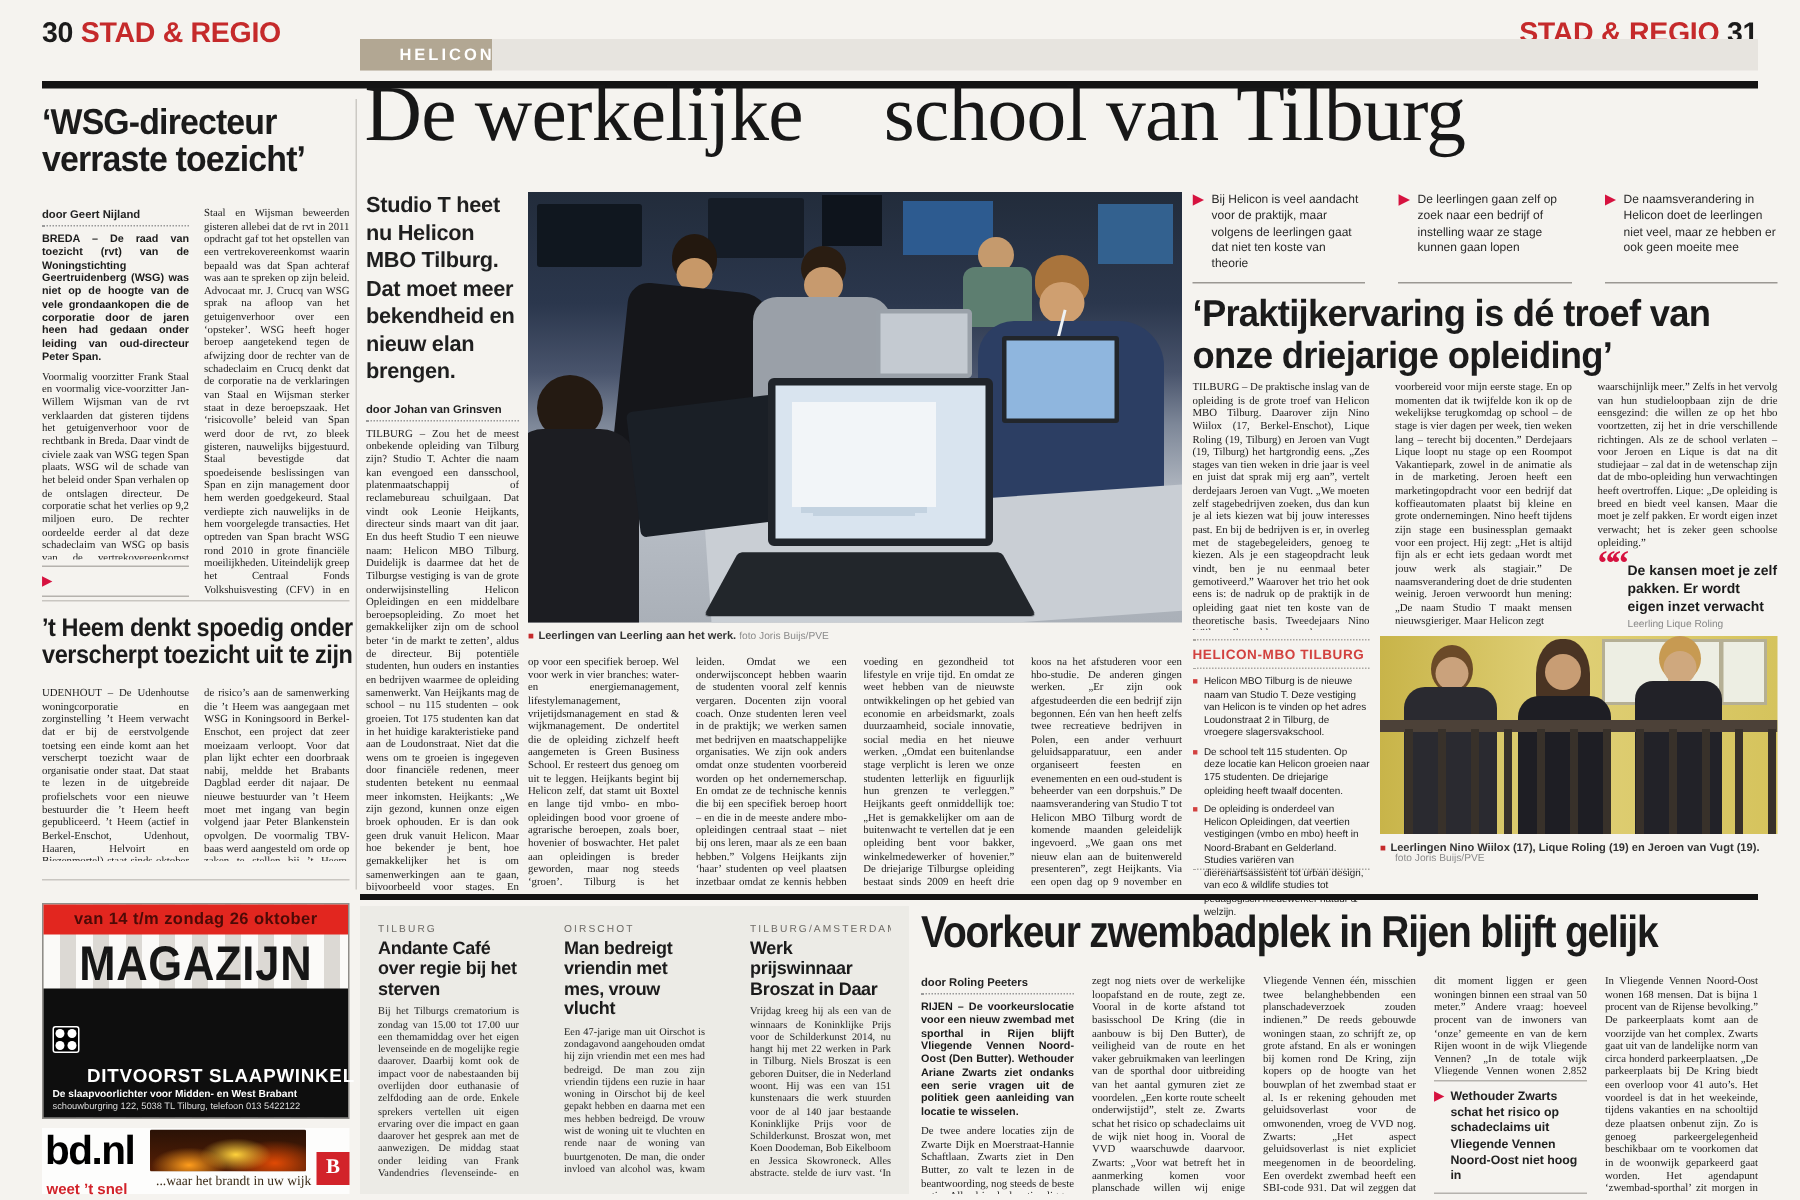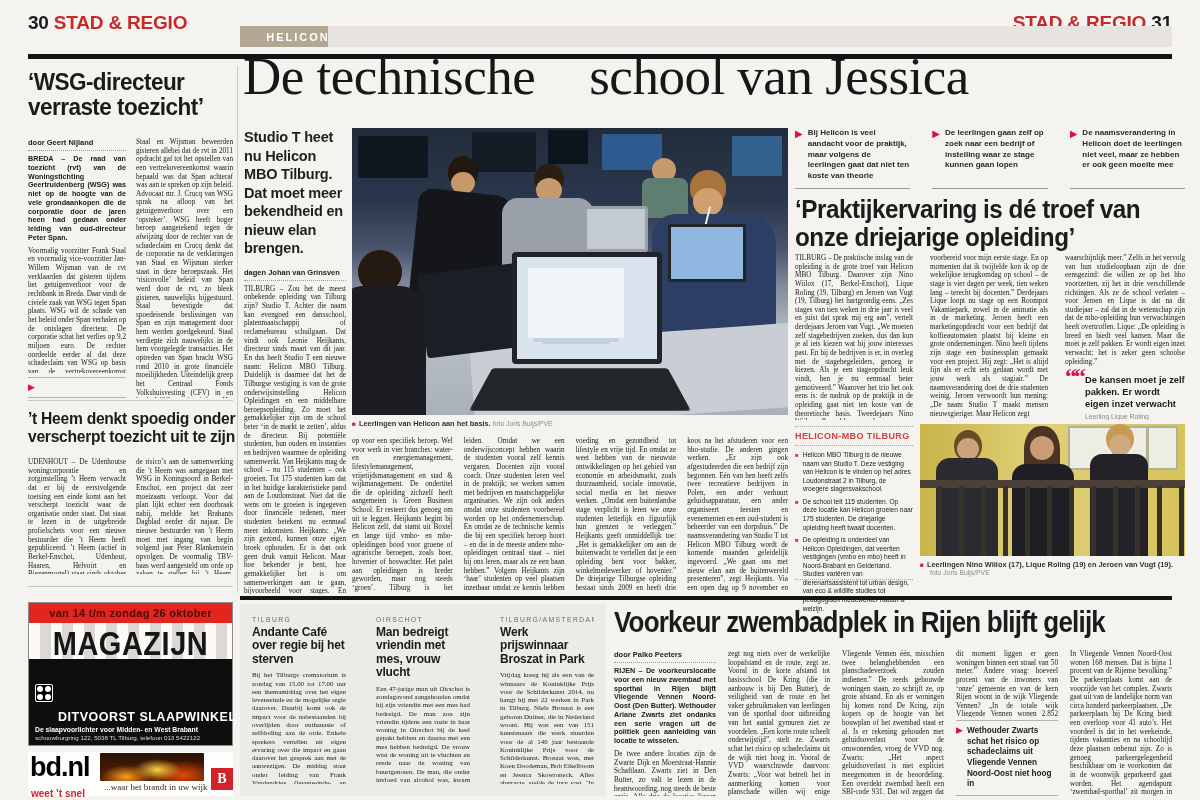--- a/index.html
+++ b/index.html
@@ -87,21 +87,21 @@
   
   .kicker-band { background:#e7e4df; }
   .kicker { background:#b2a793; color:#fff; font-weight:700; font-size:11px; letter-spacing:2px;
             display:flex; align-items:center; justify-content:center;padding-left:28px; }
   .main-hl { font-family:"Liberation Serif",serif; font-size:53px; line-height:1; color:#171717;
              display:flex; gap:54px; white-space:nowrap; letter-spacing:-0.5px; }
   .intro { font-size:14.5px; font-weight:700; line-height:1.28; letter-spacing:-0.2px; color:#1f1f1f; }
 
   .bullet { flex:1; border-bottom:1px solid #9b9893; padding-bottom:6px; display:flex; gap:5px; }
   .bullet .tri { color:#d6123f; font-size:10px; line-height:1.1; flex:none; }
-  .bullet .btext { font-size:8px; font-weight:700; line-height:1.35; color:#2a2a2a; }
+  .bullet .btext { font-size:8px; font-weight:400; line-height:1.35; color:#2a2a2a; }
 
   .r-hl { font-size:25px; font-weight:700; line-height:1.1; letter-spacing:-0.5px; transform:scaleX(0.97); transform-origin:left top;}
 
   .factbox { border-bottom:1px dotted #a9a6a1; }
   .fb-title { color:#d2413f; font-weight:700; font-size:9px; letter-spacing:0.4px;
               border-top:1px dotted #a9a6a1; border-bottom:1px dotted #a9a6a1; padding:4px 0; margin-bottom:5px; }
   .fb-item { display:flex; gap:4px; margin-bottom:4px; }
   .fb-item .sq { color:#d2413f; font-size:6px; line-height:1.4; flex:none; }
   .fb-item .ftext { font-size:6.6px; line-height:1.3; color:#222; }
 
@@ -193,27 +193,27 @@
       <span class="bd-slogan">weet ’t snel</span>
     </div>
     <div class="abs bd-fire" style="left:72px; top:1px; width:104px; height:28px;"></div>
     <div class="abs bd-firetext" style="left:76px; top:30px;">...waar het brandt in uw wijk</div>
     <div class="abs bd-badge" style="right:0; top:16px;">B</div>
   </div>
 
   <div class="abs kicker-band" style="left:240px; top:26px; width:932px; height:21px;"></div>
   <div class="abs kicker" style="left:240px; top:26px; width:88px; height:21px;">HELICON</div>
   <div class="abs main-hl" style="left:243px; top:50px;">
-    <span>De technische</span>
-    <span>school van Jessica</span>
+    <span>De werkelijke</span>
+    <span>school van Tilburg</span>
   </div>
 
   <div class="abs" style="left:244px; top:128px; width:102px; height:466px; display:flex; flex-direction:column;">
     <div class="intro">Studio T heet nu Helicon MBO Tilburg. Dat moet meer bekendheid en nieuw elan brengen.</div>
-    <div class="byline" style="margin-top:10px;">dagen Johan van Grinsven</div>
+    <div class="byline" style="margin-top:10px;">door Johan van Grinsven</div>
     <div class="bodytext" style="flex:1;">TILBURG – Zou het de meest onbekende opleiding van Tilburg zijn? Studio T. Achter die naam kan evengoed een dansschool, platenmaatschappij of reclamebureau schuilgaan. Dat vindt ook Leonie Heijkants, directeur sinds maart van dit jaar. En dus heeft Studio T een nieuwe naam: Helicon MBO Tilburg. Duidelijk is daarmee dat het de Tilburgse vestiging is van de grote onderwijsinstelling Helicon Opleidingen en een middelbare beroepsopleiding. Zo moet het gemakkelijker zijn om de school beter ‘in de markt te zetten’, aldus de directeur. Bij potentiële studenten, hun ouders en instanties en bedrijven waarmee de opleiding samenwerkt. Van Heijkants mag de school – nu 115 studenten – ook groeien. Tot 175 studenten kan dat in het huidige karakteristieke pand aan de Loudonstraat. Niet dat die wens om te groeien is ingegeven door financiële redenen, meer studenten betekent nu eenmaal meer inkomsten. Heijkants: „We zijn gezond, kunnen onze eigen broek ophouden. Er is dan ook geen druk vanuit Helicon. Maar hoe bekender je bent, hoe gemakkelijker het is om samenwerkingen aan te gaan, bijvoorbeeld voor stages. En daarbij zijn we trots op wat we hier doen. Dat willen we delen.” Een makkie is het werk van Heijkants door de naamwijziging niet meteen geworden, want ondanks dat de school een beroepsopleiding (mbo) is, leidt ze niet</div>
   </div>
 
   <div class="photo ph1" style="left:352px; top:128px; width:436px; height:287px;">
     <div style="left:6px; top:8px; width:70px; height:42px; background:#10171f; border-radius:2px;"></div>
     <div style="left:120px; top:4px; width:64px; height:40px; background:#151c26; border-radius:2px;"></div>
     <div style="left:250px; top:6px; width:60px; height:36px; background:#2d5b90;"></div>
     <div style="left:380px; top:8px; width:50px; height:40px; background:#33618f;"></div>
     <div style="left:196px; top:2px; width:40px; height:34px; background:#0e141c;"></div>
 
@@ -241,21 +241,21 @@
     <div style="left:232px; top:78px; width:64px; height:46px; background:#c4cad1; border:3px solid #9aa1a9; border-radius:3px;"></div>
     <div style="left:316px; top:96px; width:78px; height:58px; background:#8fb6de; border:3px solid #22262b; border-radius:2px;"></div>
 
     <div style="left:70px; top:140px; width:110px; height:84px; background:#1a1f26; transform:rotate(-7deg); border-radius:4px;"></div>
 
     <div style="left:160px; top:124px; width:150px; height:112px; background:#d9e4ef; border:5px solid #20242a; border-radius:4px;"></div>
     <div style="left:176px; top:140px; width:96px; height:70px; background:#f2f5f8; box-shadow:0 10px 0 -6px #c3d2e0, 0 20px 0 -14px #c3d2e0;"></div>
     <div style="left:130px; top:236px; width:196px; height:46px; background:#22262b; transform:perspective(80px) rotateX(24deg); border-radius:3px;"></div>
   </div>
   <div class="abs caption" style="left:352px; top:419px; width:436px;">
-    <span class="sq">■</span><b>Leerlingen van Helicon aan het basis.</b>
+    <span class="sq">■</span><b>Leerlingen van Leerling aan het werk.</b>
     <span class="credit">foto Joris Buijs/PVE</span>
   </div>
 
   <div class="abs colset" style="left:352px; top:437px; width:436px; height:156px; gap:11px;">
     <div class="bodytext" style="flex:1;">op voor een specifiek beroep. Wel voor werk in vier branches: water- en energiemanagement, lifestylemanagement, vrijetijdsmanagement en stad &amp; wijkmanagement. De ondertitel die de opleiding zichzelf heeft aangemeten is Green Business School. Er resteert dus genoeg om uit te leggen. Heijkants begint bij Helicon zelf, dat stamt uit Boxtel en lange tijd vmbo- en mbo-opleidingen bood voor groene of agrarische beroepen, zoals boer, hovenier of boswachter. Het palet aan opleidingen is breder geworden, maar nog steeds ‘groen’. Tilburg is het buitenbeentje van Helicon. Heijkants: „Omdat we niet voor specifieke beroepen op-</div>
     <div class="bodytext" style="flex:1;">leiden. Omdat we een onderwijsconcept hebben waarin de studenten vooral zelf kennis vergaren. Docenten zijn vooral coach. Onze studenten leren veel in de praktijk; we werken samen met bedrijven en maatschappelijke organisaties. We zijn ook anders omdat onze studenten voorbereid worden op het ondernemerschap. En omdat ze de technische kennis die bij een specifiek beroep hoort – en die in de meeste andere mbo-opleidingen centraal staat – niet bij ons leren, maar als ze een baan hebben.” Volgens Heijkants zijn ‘haar’ studenten op veel plaatsen inzetbaar omdat ze kennis hebben van veel zaken, van milieu, water, energie,</div>
     <div class="bodytext" style="flex:1;">voeding en gezondheid tot lifestyle en vrije tijd. En omdat ze weet hebben van de nieuwste ontwikkelingen op het gebied van economie en arbeidsmarkt, zoals duurzaamheid, sociale innovatie, social media en het nieuwe werken. „Omdat een buitenlandse stage verplicht is leren we onze studenten letterlijk en figuurlijk hun grenzen te verleggen.” Heijkants geeft onmiddellijk toe: „Het is gemakkelijker om aan de buitenwacht te vertellen dat je een opleiding bent voor bakker, winkelmedewerker of hovenier.” De driejarige Tilburgse opleiding bestaat sinds 2009 en heeft drie lichtingen afgestudeerden afgeleverd. Bijna 80 procent van hen</div>
     <div class="bodytext" style="flex:1;">koos na het afstuderen voor een hbo-studie. De anderen gingen werken. „Er zijn ook afgestudeerden die een bedrijf zijn begonnen. Eén van hen heeft zelfs twee recreatieve bedrijven in Polen, een ander verhuurt geluidsapparatuur, een ander organiseert feesten en evenementen en een oud-student is beheerder van een dorpshuis.” De naamsverandering van Studio T tot Helicon MBO Tilburg wordt de komende maanden geleidelijk ingevoerd. „We gaan ons met nieuw elan aan de buitenwereld presenteren”, zegt Heijkants. Via een open dag op 9 november en een bijeenkomst voor het lokale en regionale bedrijfsleven.</div>
   </div>
 
@@ -338,29 +338,29 @@
       <div class="brief-hl">Andante Café over regie bij het sterven</div>
       <div class="bodytext" style="flex:1; font-size:6.9px;">Bij het Tilburgs crematorium is zondag van 15.00 tot 17.00 uur een themamiddag over het eigen levenseinde en de mogelijke regie daarover. Daarbij komt ook de impact voor de nabestaanden bij overlijden door euthanasie of zelfdoding aan de orde. Enkele sprekers vertellen uit eigen ervaring over die impact en gaan daarover het gesprek aan met de aanwezigen. De middag staat onder leiding van Frank Vandendries (levenseinde- en uitvaartbegeleider) en wordt gehouden in zaal Andante. De bijeenkomst is gratis bij te wonen.</div>
     </div>
     <div style="flex:1; display:flex; flex-direction:column;">
       <div class="brief-kicker">OIRSCHOT</div>
       <div class="brief-hl">Man bedreigt vriendin met mes, vrouw vlucht</div>
       <div class="bodytext" style="flex:1; font-size:6.9px;">Een 47-jarige man uit Oirschot is zondagavond aangehouden omdat hij zijn vriendin met een mes had bedreigd. De man zou zijn vriendin tijdens een ruzie in haar woning in Oirschot bij de keel gepakt hebben en daarna met een mes hebben bedreigd. De vrouw wist de woning uit te vluchten en rende naar de woning van buurtgenoten. De man, die onder invloed van alcohol was, kwam haar achterna en probeerde het huis binnen te komen. Met hulp van bewoners wist de vrouw dat te voorkomen. De politie kon de man in de woning van de vrouw aanhouden.</div>
     </div>
     <div style="flex:1; display:flex; flex-direction:column;">
       <div class="brief-kicker">TILBURG/AMSTERDAM</div>
-      <div class="brief-hl">Werk prijswinnaar Broszat in Park</div>
+      <div class="brief-hl">Werk prijswinnaar Broszat in Daar</div>
       <div class="bodytext" style="flex:1; font-size:6.9px;">Vrijdag kreeg hij als een van de winnaars de Koninklijke Prijs voor de Schilderkunst 2014, nu hangt hij met 22 werken in Park in Tilburg. Niels Broszat is een geboren Duitser, die in Nederland woont. Hij was een van 151 kunstenaars die werk stuurden voor de al 140 jaar bestaande Koninklijke Prijs voor de Schilderkunst. Broszat won, met Koen Doodeman, Bob Eikelboom en Jessica Skowroneck. Alles abstracte, stelde de jury vast. ‘In het werk van Broszat zit wel een voorstelling, maar de grondgedachte is abstract.’</div>
     </div>
   </div>
 
   <div class="abs zw-hl" style="left:614px; top:604px; width:560px;">Voorkeur zwembadplek in Rijen blijft gelijk</div>
   <div class="abs colset" style="left:614px; top:650px; width:558px; height:146px; gap:12px;">
     <div style="flex:1; display:flex; flex-direction:column;">
-      <div class="byline">door Palko Peeters</div>
+      <div class="byline">door Roling Peeters</div>
       <div class="lead">RIJEN – De voorkeurslocatie voor een nieuw zwembad met sporthal in Rijen blijft Vliegende Vennen Noord-Oost (Den Butter). Wethouder Ariane Zwarts ziet ondanks een serie vragen uit de politiek geen aanleiding van locatie te wisselen.</div>
       <div class="bodytext" style="flex:1;">De twee andere locaties zijn de Zwarte Dijk en Moerstraat-Hannie Schaftlaan. Zwarts ziet in Den Butter, zo valt te lezen in de beantwoording, nog steeds de beste optie. Alle drie de locaties liggen binnen de wettelijke norm van 1.000 meter afstand van een school, maar dat</div>
     </div>
     <div class="bodytext" style="flex:1;">zegt nog niets over de werkelijke loopafstand en de route, zegt ze. Vooral in de korte afstand tot basisschool De Kring (die in aanbouw is bij Den Butter), de veiligheid van de route en het vaker gebruikmaken van leerlingen van de sporthal door uitbreiding van het aantal gymuren ziet ze voordelen. „Een korte route scheelt onderwijstijd”, stelt ze. Zwarts schat het risico op schadeclaims uit de wijk niet hoog in. Vooral de VVD waarschuwde daarvoor. Zwarts: „Voor wat betreft het in aanmerking komen voor planschade willen wij enige voorzichtigheid betrachten, maar onze inschatting is dat voor de locatie</div>
     <div class="bodytext" style="flex:1;">Vliegende Vennen één, misschien twee belanghebbenden een planschadeverzoek zouden indienen.” De reeds gebouwde woningen staan, zo schrijft ze, op grote afstand. En als er woningen bij komen rond De Kring, zijn kopers op de hoogte van het bouwplan of het zwembad staat er al. Is er rekening gehouden met geluidsoverlast voor de omwonenden, vroeg de VVD nog. Zwarts: „Het aspect geluidsoverlast is niet expliciet meegenomen in de beoordeling. Een overdekt zwembad heeft een SBI-code 931. Dat wil zeggen dat de afstand tussen het gebouw en de woonbebouwing 50 meter moet zijn om geen overlast te veroorzaken. Op</div>
     <div style="flex:1; display:flex; flex-direction:column;">
       <div class="bodytext" style="flex:1;">dit moment liggen er geen woningen binnen een straal van 50 meter.” Andere vraag: hoeveel procent van de inwoners van ‘onze’ gemeente en van de kern Rijen woont in de wijk Vliegende Vennen? „In de totale wijk Vliegende Vennen wonen 2.852 mensen. Dat is circa 16,5 procent van de Rijense bevolking en 10 procent van het aantal inwoners van de gemeente.”</div>
       <div class="arrow-quote" style="margin-top:3px;">
         <span class="tri">▶</span>
         <span class="qtext">Wethouder Zwarts schat het risico op schadeclaims uit Vliegende Vennen Noord-Oost niet hoog in</span>

